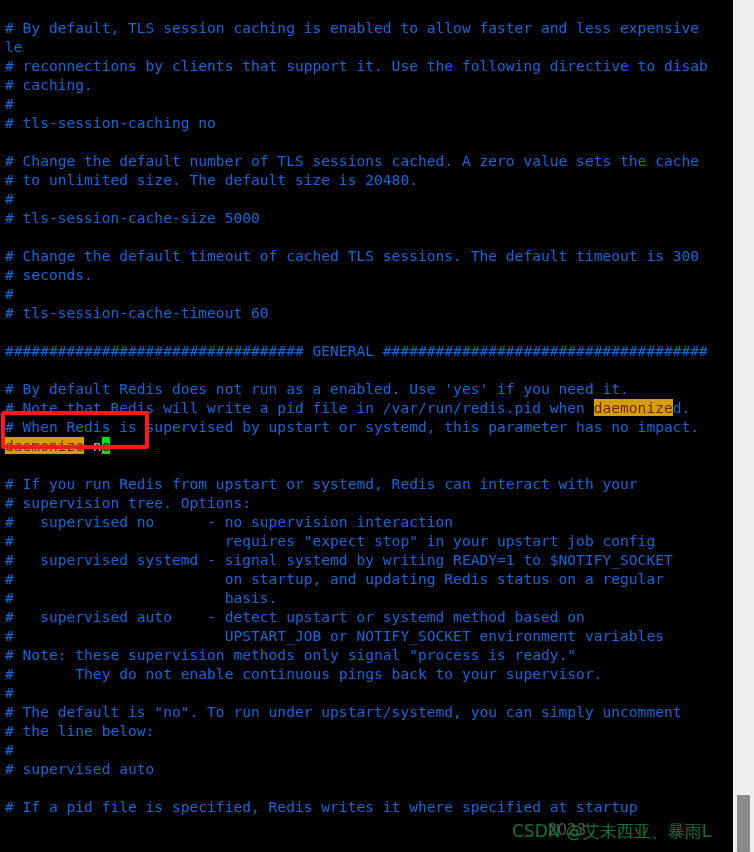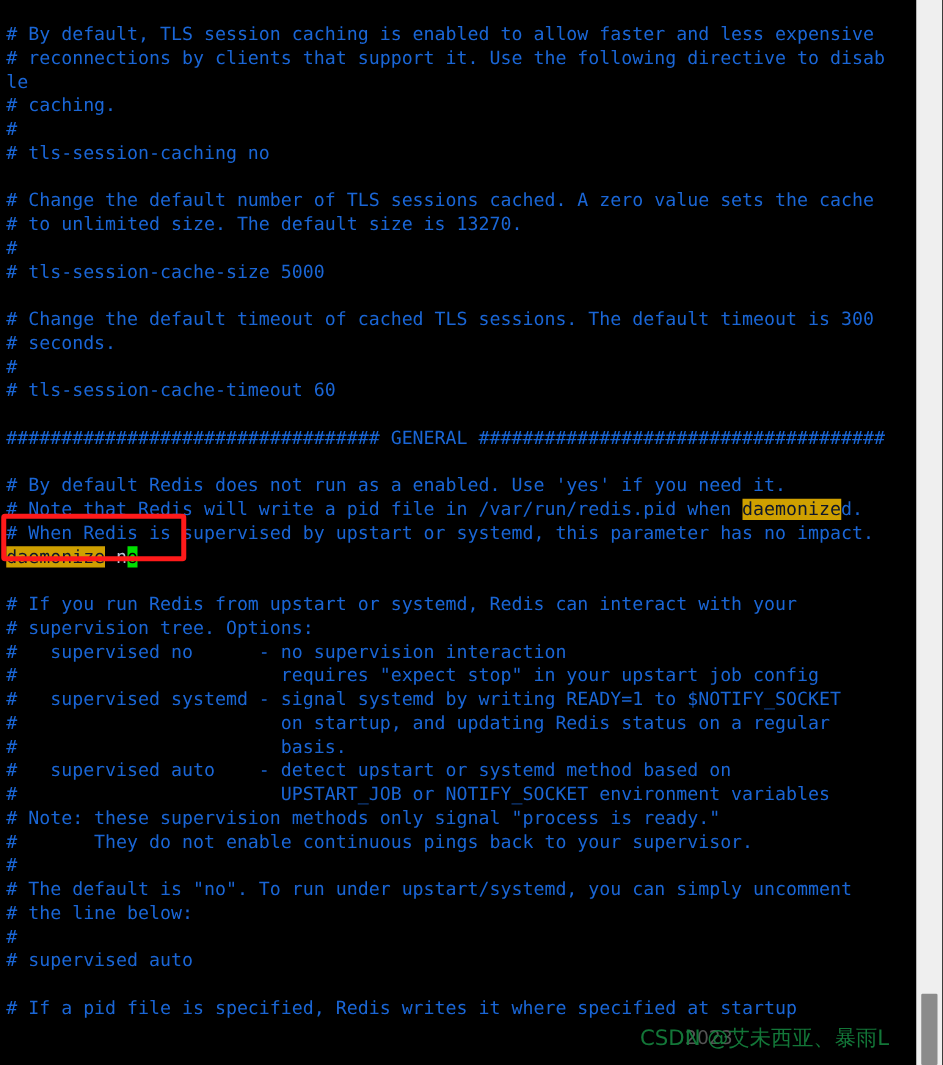--- a/index.html
+++ b/index.html
@@ -46,21 +46,21 @@
   }
   .line:first-child { margin-top: 4px; }
 
   .seg { white-space: pre; }
   .comment { color: #1a66d6; }
   .code    { color: #b9c4d6; }
 
   
   .hl {
     background: #cfa000;
-    color: #0f172a;
+    color: #7f1d1d;
   }
   
   .cursor {
     background: #00e000;
     color: #000000;
   }
 
   
   #annotation-box {
     position: absolute;
@@ -121,28 +121,28 @@
   }
 </style>
 </head>
 <body>
 
 <div id="screen">
 
   <div id="terminal">
 
   <div class="line"><span class="seg comment"># By default, TLS session caching is enabled to allow faster and less expensive</span></div>
+      <div class="line"><span class="seg comment">le</span></div>
       <div class="line"><span class="seg comment"># reconnections by clients that support it. Use the following directive to disab</span></div>
-      <div class="line"><span class="seg comment">le</span></div>
       <div class="line"><span class="seg comment"># caching.</span></div>
       <div class="line"><span class="seg comment">#</span></div>
       <div class="line"><span class="seg comment"># tls-session-caching no</span></div>
       <div class="line">&nbsp;</div>
       <div class="line"><span class="seg comment"># Change the default number of TLS sessions cached. A zero value sets the cache</span></div>
-      <div class="line"><span class="seg comment"># to unlimited size. The default size is 13270.</span></div>
+      <div class="line"><span class="seg comment"># to unlimited size. The default size is 20480.</span></div>
       <div class="line"><span class="seg comment">#</span></div>
       <div class="line"><span class="seg comment"># tls-session-cache-size 5000</span></div>
       <div class="line">&nbsp;</div>
       <div class="line"><span class="seg comment"># Change the default timeout of cached TLS sessions. The default timeout is 300</span></div>
       <div class="line"><span class="seg comment"># seconds.</span></div>
       <div class="line"><span class="seg comment">#</span></div>
       <div class="line"><span class="seg comment"># tls-session-cache-timeout 60</span></div>
       <div class="line">&nbsp;</div>
       <div class="line"><span class="seg comment">################################## GENERAL #####################################</span></div>
       <div class="line">&nbsp;</div>

